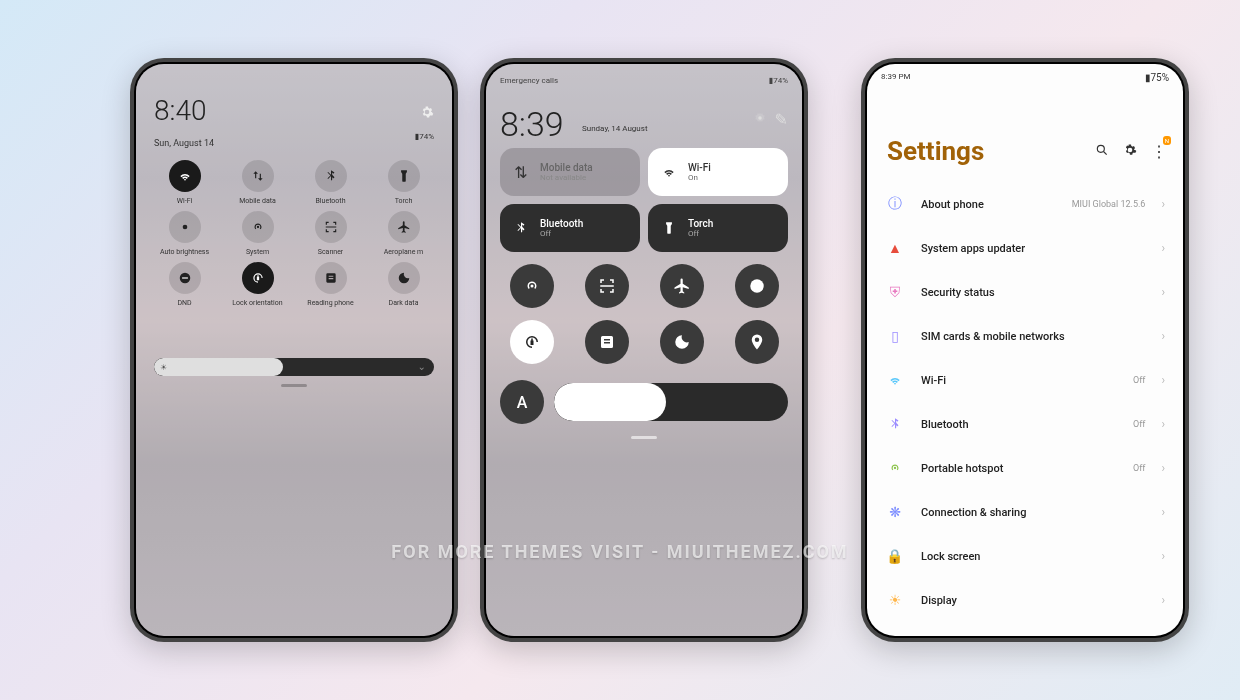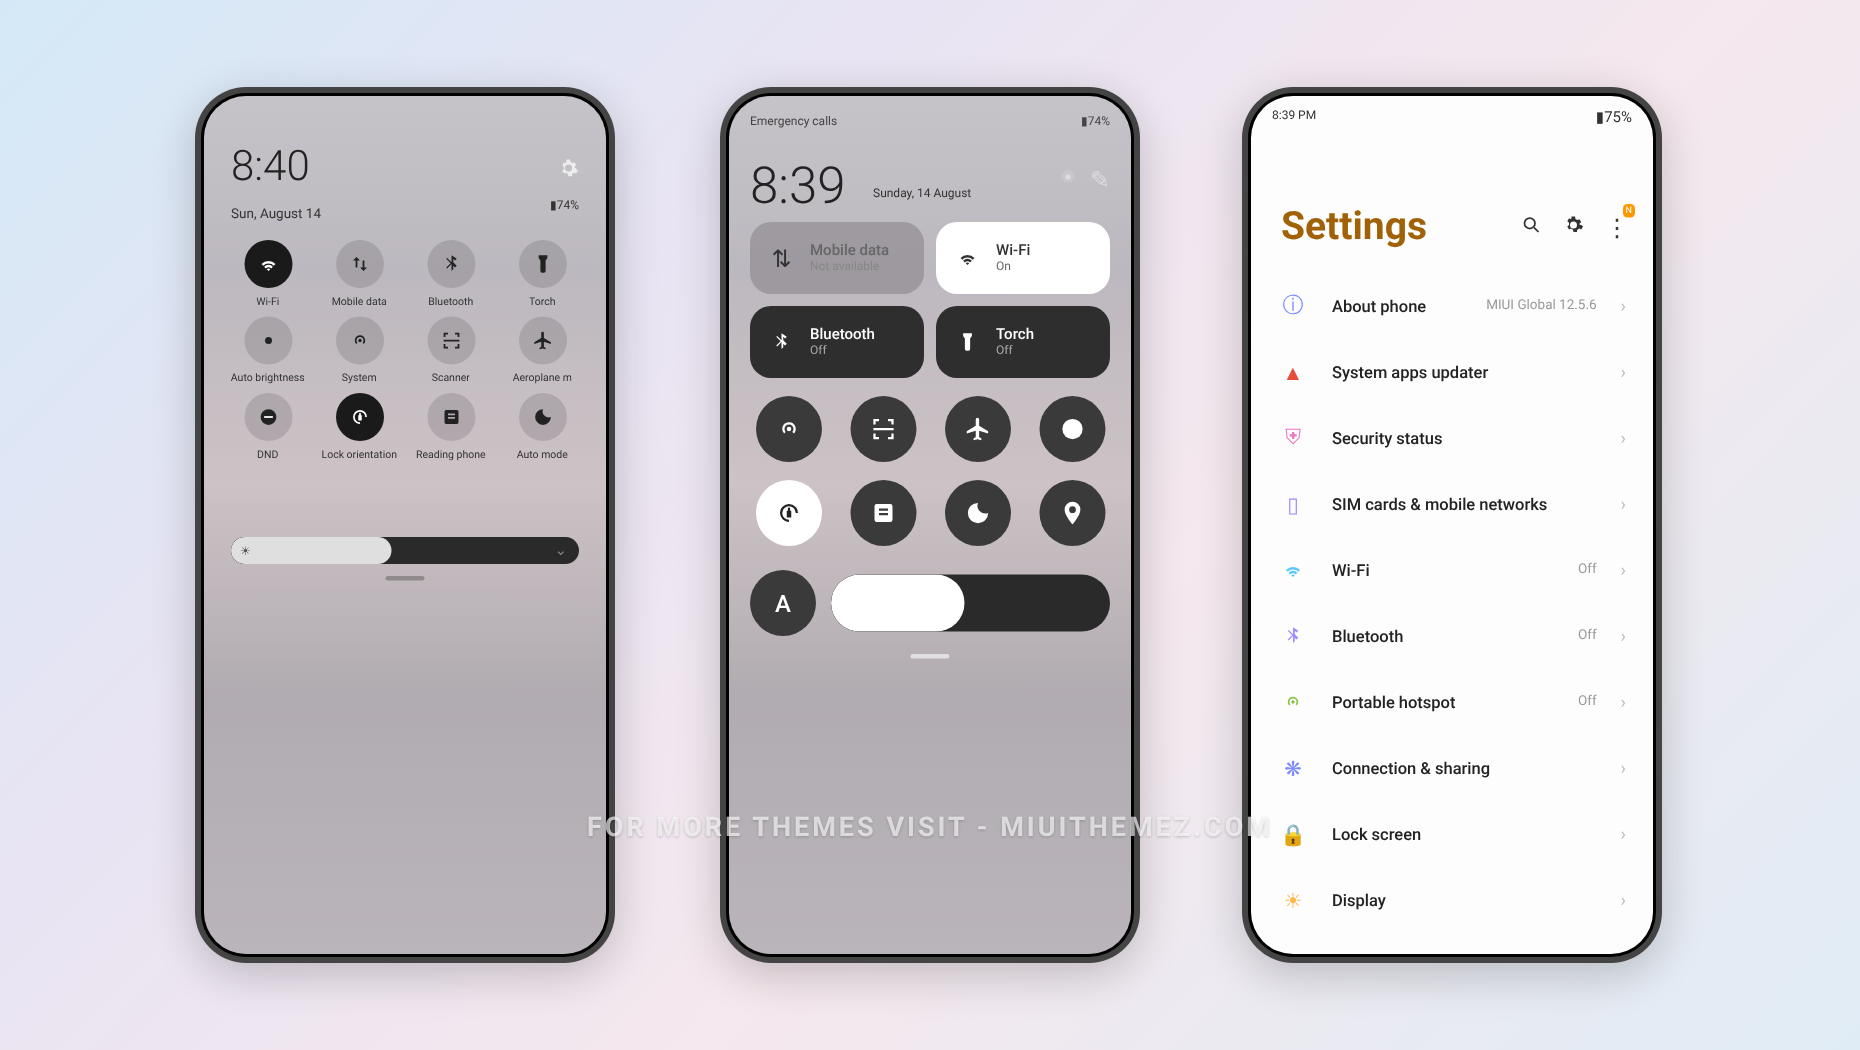--- a/index.html
+++ b/index.html
@@ -1,22 +1,22 @@
 <!DOCTYPE html>
 <html><head>
 <meta charset="utf-8">
 <style>
 *{box-sizing:border-box;margin:0;padding:0;font-family:-apple-system,BlinkMacSystemFont,"Segoe UI",Roboto,sans-serif}
 body{width:1240px;height:700px;background:linear-gradient(135deg,#d4e9f7 0%,#e8e4f3 30%,#f5e8ee 60%,#e0ecf5 100%);position:relative;overflow:hidden}
-.phone{position:absolute;width:280px;height:584px;border-radius:34px;background:#444;padding:4px;box-shadow:0 8px 30px rgba(0,0,0,0.2)}
+.phone{position:absolute;width:328px;height:584px;border-radius:34px;background:#444;padding:4px;box-shadow:0 8px 30px rgba(0,0,0,0.2)}
 .phone-inner{width:100%;height:100%;border-radius:30px;background:#000;overflow:hidden;position:relative}
 .screen{position:absolute;inset:2px;border-radius:28px;overflow:hidden}
 #phone1{left:130px;top:58px}
 #phone2{left:480px;top:58px}
-#phone3{left:828px;top:58px}
+#phone3{left:861px;top:58px}
 .blur-bg{position:absolute;inset:0;background:linear-gradient(180deg,#c5c3ca 0%,#b8b4bc 20%,#d0c2c5 45%,#a8a2a8 70%,#b5afb5 100%);filter:blur(0px)}
 .blur-overlay{position:absolute;inset:0;background:rgba(200,195,200,0.3)}
 .p1-time{position:absolute;top:30px;left:18px;font-size:28px;font-weight:300;color:#222}
 .p1-date{position:absolute;top:74px;left:18px;font-size:9px;color:#333}
 .p1-gear{position:absolute;top:40px;right:18px;color:#eee}
 .p1-battery{position:absolute;top:68px;right:18px;font-size:8px;color:#333}
 .qs-grid{position:absolute;top:96px;left:14px;right:14px;display:grid;grid-template-columns:repeat(4,1fr);gap:6px 4px}
 .qs-tile{display:flex;flex-direction:column;align-items:center;gap:5px}
 .qs-circle{width:32px;height:32px;border-radius:50%;background:rgba(0,0,0,0.12);display:flex;align-items:center;justify-content:center;color:#222}
 .qs-circle.on{background:#1a1a1a;color:#fff}
@@ -177,21 +177,21 @@
               </svg>
             </div>
             <div class="qs-label">Reading phone</div>
           </div>
           <div class="qs-tile">
             <div class="qs-circle ">
               <svg viewBox="0 0 24 24" fill="currentColor">
                 <path d="M12 3a9 9 0 109 9 7 7 0 01-9-9z"></path>
               </svg>
             </div>
-            <div class="qs-label">Auto mode</div>
+            <div class="qs-label">Dark data</div>
           </div>
         </div>
   <div class="bright-bar">
     <div class="bright-fill">☀</div>
           <div class="bright-chev">⌄</div>
   </div>
   <div class="handle"></div>
  </div>
     </div>
 </div>

